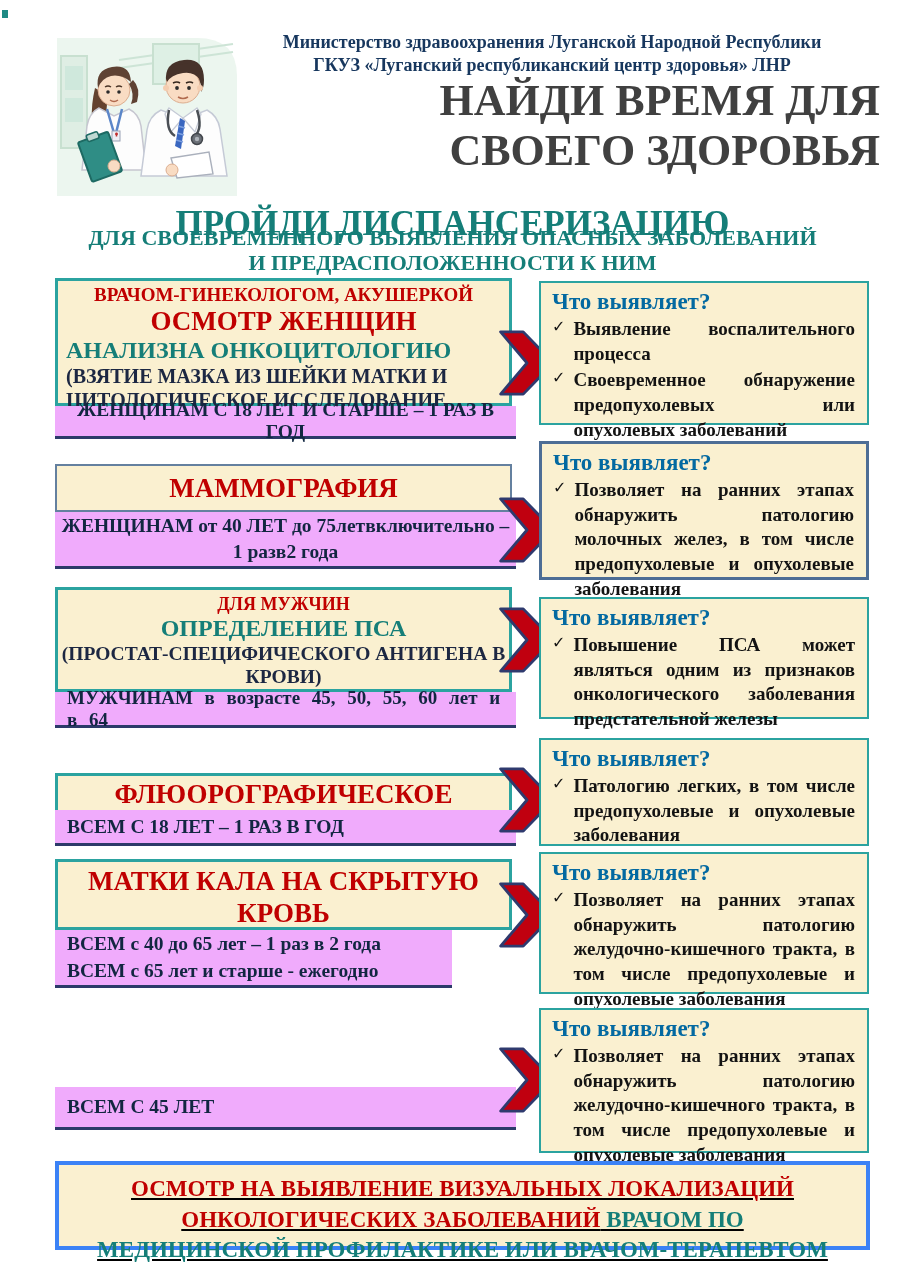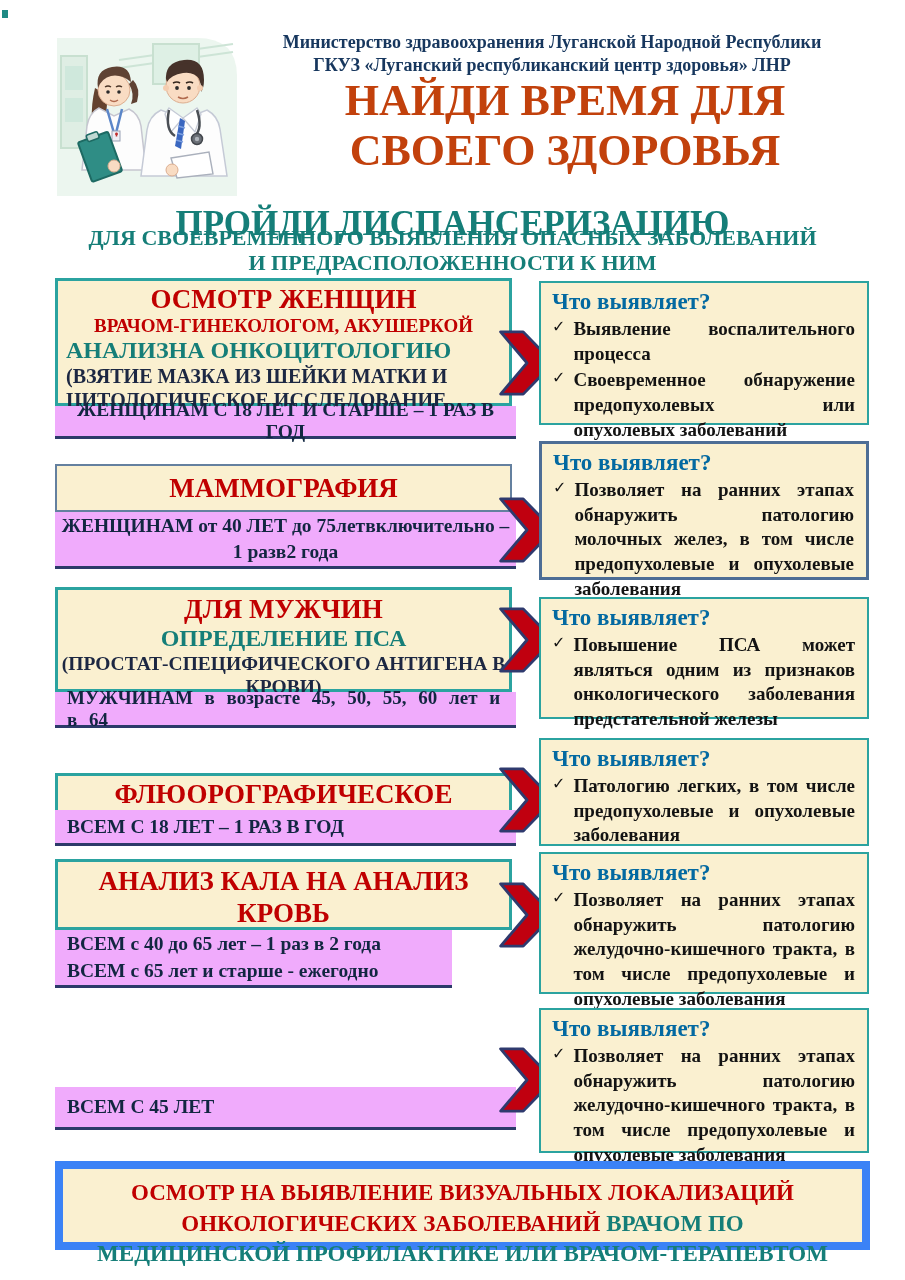--- a/index.html
+++ b/index.html
@@ -4,42 +4,42 @@
 <style>
   html,body{margin:0;padding:0;background:#ffffff;}
   .poster{
     position:relative;width:905px;height:1280px;background:#ffffff;overflow:hidden;
     font-family:"Liberation Serif","DejaVu Serif",serif;font-weight:bold;
   }
   .abs{position:absolute;box-sizing:border-box;}
   .c{text-align:center;}
   .pre{white-space:pre-line;}
   .t-red{color:#c00000;}
-  .t-bright-red{color:#c2410c;}
+  .t-bright-red{color:#404040;text-align:right;}
   .t-teal{color:#157e78;}
   .t-navy{color:#17375e;}
   .t-dark{color:#1c2742;}
   .cream-box{background:#faf0d0;border:3px solid #2ba3a0;}
   .cream-box.slate{border:2px solid #64809f;}
   .teal-band{
     background:#f0abfc;border-bottom:3px solid #2c3a69;color:#122641;
     display:flex;align-items:center;
   }
   .band-center{justify-content:center;text-align:center;}
   .band-left{padding-left:12px;padding-right:8px;}
   .right-box{background:#faf0d0;border:2px solid #2ba3a0;padding:6px 12px 6px 11px;}
   .right-box.slate{border:3px solid #4d6d95;}
   .rb-heading{color:#0369a1;font-size:23px;}
   .rb-item{display:flex;gap:8px;color:#131313;font-size:19px;line-height:1.3;margin-top:2px;}
   .rb-item .check{font-family:"DejaVu Sans",sans-serif;font-size:16px;flex:0 0 auto;}
   .rb-item .txt{flex:1;text-align:justify;}
   .arrow{position:absolute;width:60px;height:66px;}
   .footer-box{
-    background:#faf0d0;border:8px solid #3b82f6;text-align:center;
-    font-size:23px;line-height:1.33;padding:9px 26px;
+    background:#faf0d0;border:4px solid #3b82f6;text-align:center;
+    font-size:23px;line-height:1.33;padding:9px 26px;text-decoration:underline;
   }
   .corner-mark{position:absolute;left:2px;top:10px;width:6px;height:8px;background:#1f8a84;}
 </style>
 </head>
 <body>
 
 <div class="poster">
 
   <div class="corner-mark"></div>
 
@@ -96,22 +96,22 @@
 
   <div class="abs t-bright-red c pre" style="left:250px;top:76px;width:630px;font-size:44px;line-height:1.14;">НАЙДИ ВРЕМЯ ДЛЯ
 СВОЕГО ЗДОРОВЬЯ</div>
 
   <div class="abs t-teal c" style="left:0;top:184px;width:905px;font-size:35px;margin-top:20px;">ПРОЙДИ ДИСПАНСЕРИЗАЦИЮ</div>
 
   <div class="abs t-teal c pre" style="left:0;top:226px;width:905px;font-size:22px;line-height:1.12;">ДЛЯ СВОЕВРЕМЕННОГО ВЫЯВЛЕНИЯ ОПАСНЫХ ЗАБОЛЕВАНИЙ
 И ПРЕДРАСПОЛОЖЕННОСТИ К НИМ</div>
 
   <div class="abs cream-box" style="left:55px;top:278px;width:457px;height:128px;padding-top:3px;">
+    <div class="t-red c" style="font-size:19px;">ВРАЧОМ-ГИНЕКОЛОГОМ, АКУШЕРКОЙ</div>
     <div class="t-red c" style="font-size:27px;">ОСМОТР ЖЕНЩИН</div>
-    <div class="t-red c" style="font-size:19px;">ВРАЧОМ-ГИНЕКОЛОГОМ, АКУШЕРКОЙ</div>
     <div class="t-teal" style="font-size:24px;padding-left:8px;">АНАЛИЗНА ОНКОЦИТОЛОГИЮ</div>
     <div class="t-dark" style="font-size:20px;padding-left:8px;line-height:1.2;">(ВЗЯТИЕ МАЗКА ИЗ ШЕЙКИ МАТКИ И ЦИТОЛОГИЧЕСКОЕ ИССЛЕДОВАНИЕ МАЗКА)</div>
   </div>
   <div class="abs teal-band band-center" style="left:55px;top:406px;width:461px;height:33px;font-size:19.5px;">ЖЕНЩИНАМ С 18 ЛЕТ И СТАРШЕ – 1 РАЗ В ГОД</div>
   <svg class="arrow" style="left:497px;top:330px;" viewBox="0 0 60 70">
     <polygon points="2,2 26,2 58,35 26,68 2,68 30,35" fill="#c0000f" stroke="#2f3a6e" stroke-width="3" stroke-linejoin="round"></polygon>
   </svg>
   <div class="abs right-box" style="left:539px;top:281px;width:330px;height:144px;">
     <div class="rb-heading">Что выявляет?</div>
     <div class="rb-item">
@@ -133,21 +133,21 @@
   </svg>
   <div class="abs right-box slate" style="left:539px;top:441px;width:330px;height:139px;">
     <div class="rb-heading">Что выявляет?</div>
     <div class="rb-item">
       <span class="check">✓</span>
       <span class="txt">Позволяет на ранних этапах обнаружить патологию молочных желез, в том числе предопухолевые и опухолевые заболевания</span>
     </div>
   </div>
 
   <div class="abs cream-box" style="left:55px;top:587px;width:457px;height:105px;padding-top:4px;">
-    <div class="t-red c" style="font-size:27px;">ДЛЯ МУЖЧИН</div>
+    <div class="t-red c" style="font-size:18px;">ДЛЯ МУЖЧИН</div>
     <div class="t-teal c" style="font-size:24px;">ОПРЕДЕЛЕНИЕ ПСА</div>
     <div class="t-dark c" style="font-size:19.5px;line-height:1.18;">(ПРОСТАТ-СПЕЦИФИЧЕСКОГО АНТИГЕНА В КРОВИ)</div>
   </div>
   <div class="abs teal-band band-left" style="left:55px;top:692px;width:461px;height:36px;font-size:19px;word-spacing:7px;">МУЖЧИНАМ в возрасте 45, 50, 55, 60 лет и в 64</div>
   <svg class="arrow" style="left:497px;top:607px;" viewBox="0 0 60 70">
     <polygon points="2,2 26,2 58,35 26,68 2,68 30,35" fill="#c0000f" stroke="#2f3a6e" stroke-width="3" stroke-linejoin="round"></polygon>
   </svg>
   <div class="abs right-box" style="left:539px;top:597px;width:330px;height:122px;">
     <div class="rb-heading">Что выявляет?</div>
     <div class="rb-item">
@@ -165,21 +165,21 @@
   </svg>
   <div class="abs right-box" style="left:539px;top:738px;width:330px;height:108px;">
     <div class="rb-heading">Что выявляет?</div>
     <div class="rb-item">
       <span class="check">✓</span>
       <span class="txt">Патологию легких, в том числе предопухолевые и опухолевые заболевания</span>
     </div>
   </div>
 
   <div class="abs cream-box" style="left:55px;top:859px;width:457px;height:71px;padding:3px 30px 0;">
-    <div class="t-red c" style="font-size:27px;line-height:1.2;">АНАЛИЗ КАЛА НА АНАЛИЗ КРОВЬ</div>
+    <div class="t-red c" style="font-size:27px;line-height:1.2;">МАТКИ КАЛА НА СКРЫТУЮ КРОВЬ</div>
   </div>
   <div class="abs teal-band band-left pre" style="left:55px;top:930px;width:397px;height:58px;font-size:19.5px;line-height:1.35;">ВСЕМ с 40 до 65 лет – 1 раз в 2 года
 ВСЕМ с 65 лет и старше - ежегодно</div>
   <svg class="arrow" style="left:497px;top:882px;" viewBox="0 0 60 70">
     <polygon points="2,2 26,2 58,35 26,68 2,68 30,35" fill="#c0000f" stroke="#2f3a6e" stroke-width="3" stroke-linejoin="round"></polygon>
   </svg>
   <div class="abs right-box" style="left:539px;top:852px;width:330px;height:142px;">
     <div class="rb-heading">Что выявляет?</div>
     <div class="rb-item">
       <span class="check">✓</span>

